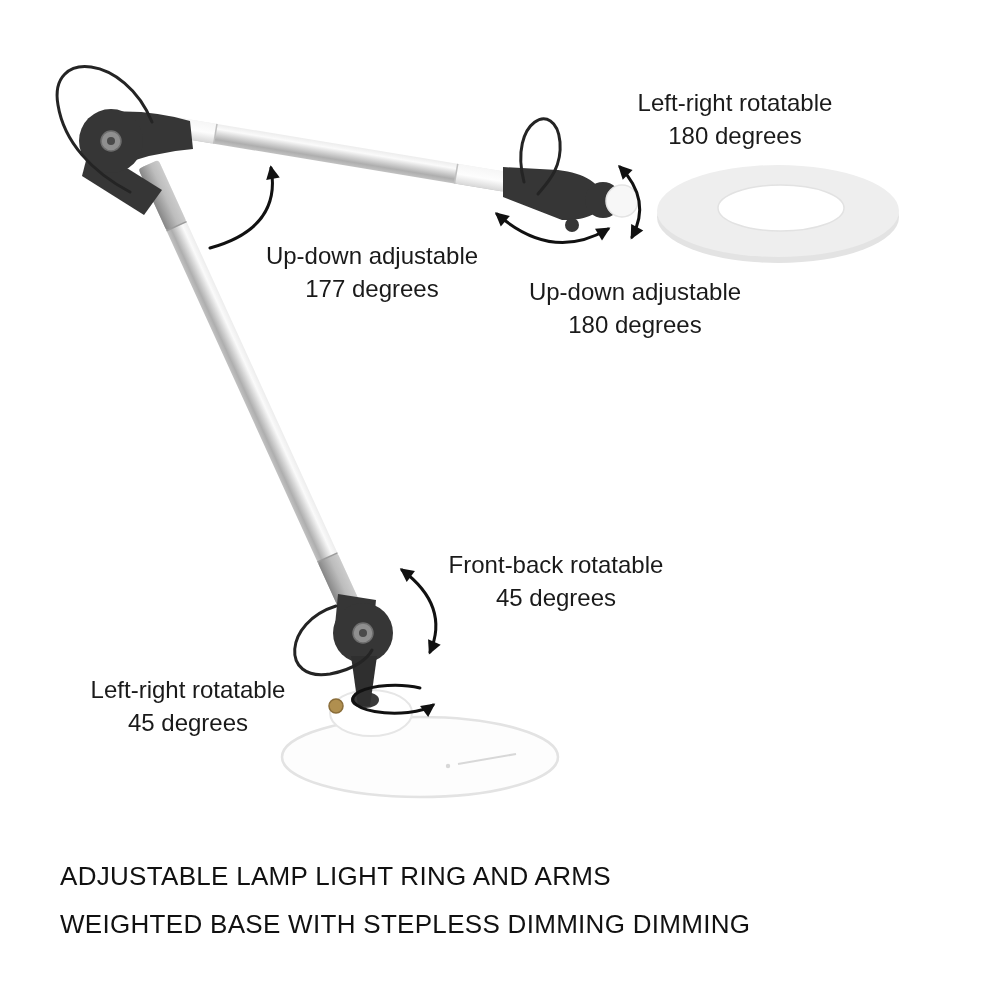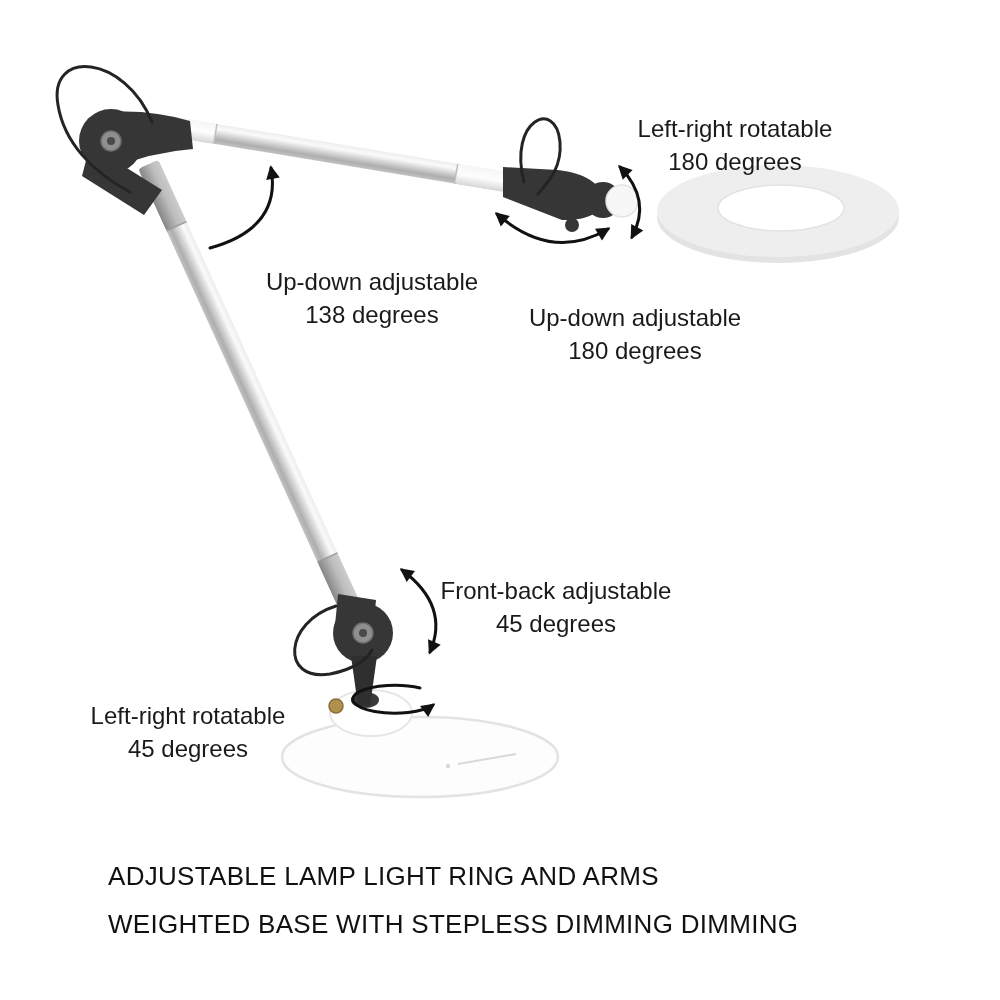--- a/index.html
+++ b/index.html
@@ -21,37 +21,35 @@
     top: 0;
   }
   .ann {
     position: absolute;
     transform: translateX(-50%);
     text-align: center;
     font-size: 24px;
     line-height: 33px;
     color: #1a1a1a;
     white-space: nowrap;
-    margin-top: 26px;
   }
   .ann-head-rotate { left: 735px; top: 86px; }
   .ann-arm-updown  { left: 372px; top: 239px; }
   .ann-head-updown { left: 635px; top: 275px; }
   .ann-elbow       { left: 556px; top: 548px; }
   .ann-base        { left: 188px; top: 673px; }
   .footer {
     position: absolute;
     left: 60px;
     top: 852px;
     font-size: 26px;
     line-height: 48px;
     color: #111111;
     letter-spacing: 0.3px;
     white-space: nowrap;
-    margin-left: 48px;
   }
 </style>
 </head>
 <body>
 
 <div class="stage">
 
   <svg class="lamp-svg" width="1000" height="1000" viewBox="0 0 1000 1000">
     <defs>
       <marker id="ah" viewBox="0 0 12 12" refX="9" refY="6" markerWidth="5.5" markerHeight="5.5" orient="auto-start-reverse">
@@ -142,30 +140,30 @@
     </g>
   </svg>
 
   <div class="ann ann-head-rotate">
     <div>Left-right rotatable</div>
     <div>180 degrees</div>
   </div>
 
   <div class="ann ann-arm-updown">
     <div>Up-down adjustable</div>
-    <div>138 degrees</div>
+    <div>177 degrees</div>
   </div>
 
   <div class="ann ann-head-updown">
     <div>Up-down adjustable</div>
     <div>180 degrees</div>
   </div>
 
   <div class="ann ann-elbow">
-    <div>Front-back adjustable</div>
+    <div>Front-back rotatable</div>
     <div>45 degrees</div>
   </div>
 
   <div class="ann ann-base">
     <div>Left-right rotatable</div>
     <div>45 degrees</div>
   </div>
 
   <div class="footer">
     <div>ADJUSTABLE LAMP LIGHT RING AND ARMS</div>

